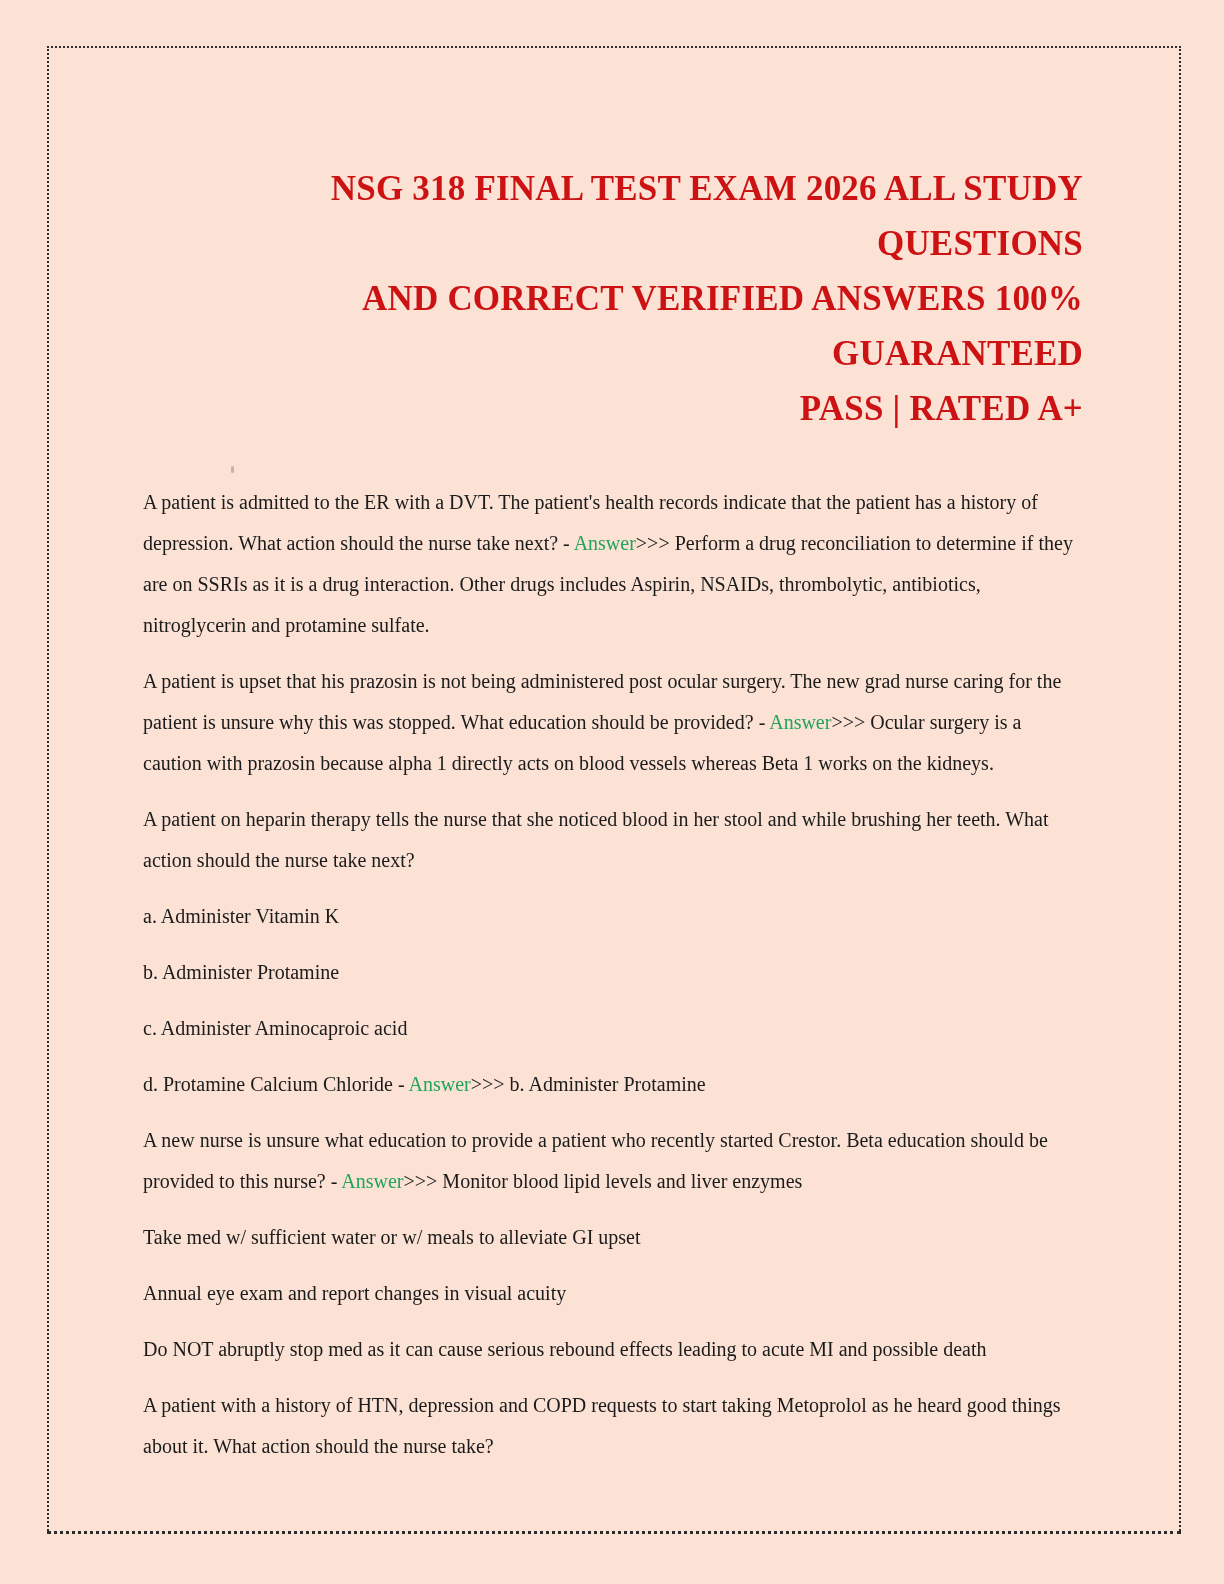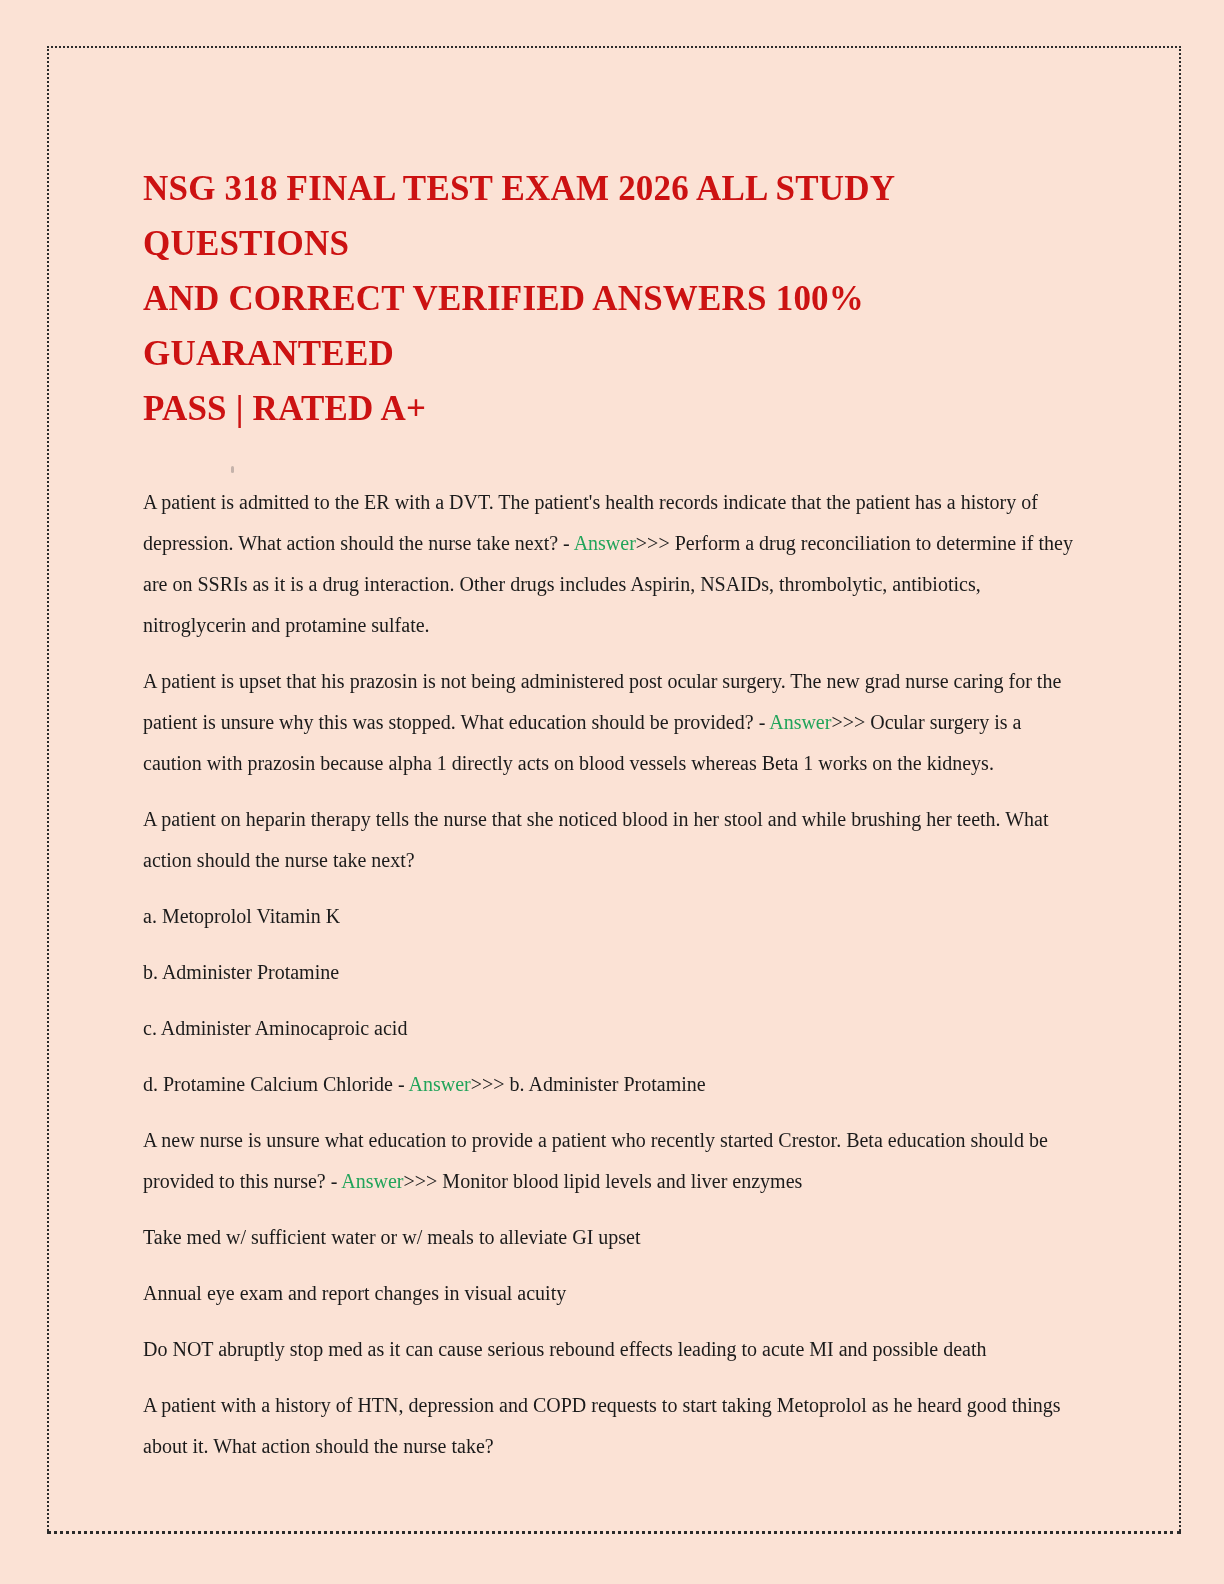--- a/index.html
+++ b/index.html
@@ -30,21 +30,21 @@
     top:138px;
     width:940px;
   }
   .doc-title {
     font-size:35px;
     font-weight:bold;
     line-height:55px;
     color:#cc1212;
     letter-spacing:0.2px;
   }
-  .doc-title .t-line { display:block; }
+  .doc-title .t-line { display:block;text-align:right; }
   .stray-mark-row {
     height:22px;
     position:relative;
   }
   .stray-mark {
     position:absolute;
     left:88px;
     top:6px;
     width:3px;
     height:7px;
@@ -76,21 +76,21 @@
     <div class="stray-mark-row">
       <span class="stray-mark"></span>
     </div>
 
     <p class="para"><span>A patient is admitted to the ER with a DVT. The patient's health records indicate that the patient has a history of depression. What action should the nurse take next? - </span><span class="answer-label">Answer</span><span>&gt;&gt;&gt; Perform a drug reconciliation to determine if they are on SSRIs as it is a drug interaction. Other drugs includes Aspirin, NSAIDs, thrombolytic, antibiotics, nitroglycerin and protamine sulfate.</span></p>
 
     <p class="para"><span>A patient is upset that his prazosin is not being administered post ocular surgery. The new grad nurse caring for the patient is unsure why this was stopped. What education should be provided? - </span><span class="answer-label">Answer</span><span>&gt;&gt;&gt; Ocular surgery is a caution with prazosin because alpha 1 directly acts on blood vessels whereas Beta 1 works on the kidneys.</span></p>
 
     <p class="para"><span>A patient on heparin therapy tells the nurse that she noticed blood in her stool and while brushing her teeth. What action should the nurse take next?</span></p>
 
-    <p class="para"><span>a. Metoprolol Vitamin K</span></p>
+    <p class="para"><span>a. Administer Vitamin K</span></p>
 
     <p class="para"><span>b. Administer Protamine</span></p>
 
     <p class="para"><span>c. Administer Aminocaproic acid</span></p>
 
     <p class="para"><span>d. Protamine Calcium Chloride - </span><span class="answer-label">Answer</span><span>&gt;&gt;&gt; b. Administer Protamine</span></p>
 
     <p class="para"><span>A new nurse is unsure what education to provide a patient who recently started Crestor. Beta education should be provided to this nurse? - </span><span class="answer-label">Answer</span><span>&gt;&gt;&gt; Monitor blood lipid levels and liver enzymes</span></p>
 
     <p class="para"><span>Take med w/ sufficient water or w/ meals to alleviate GI upset</span></p>

